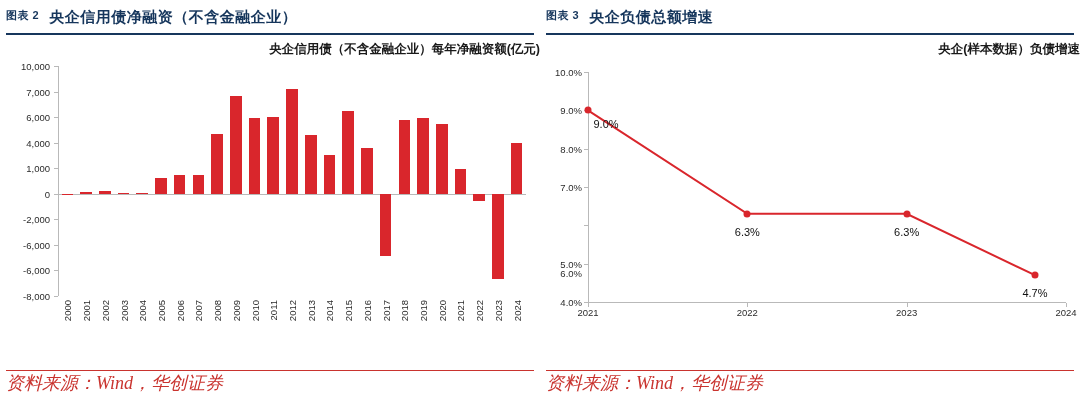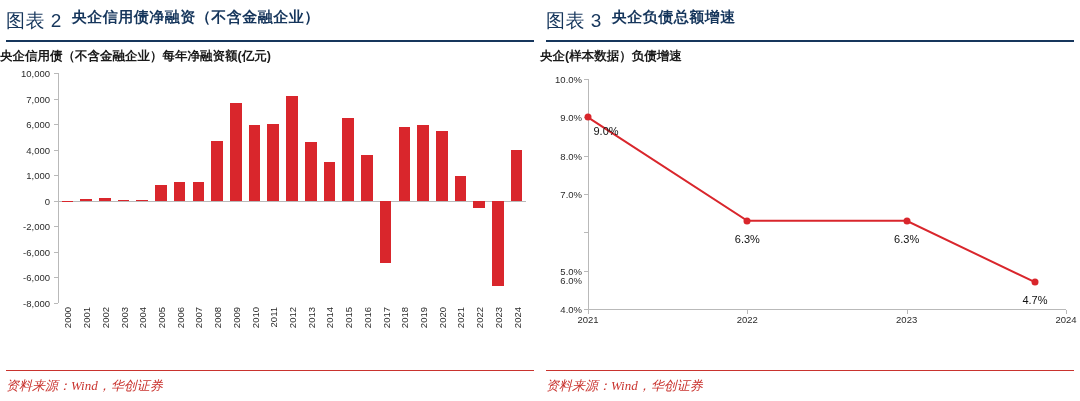--- a/index.html
+++ b/index.html
@@ -24,22 +24,22 @@
     position: relative;
     width: 100%; height: 100%;
   }
   .panel-header {
     display: flex;
     align-items: flex-start;
     gap: 10px;
     padding: 8px 12px 6px 6px;
   }
   .panel-header .label {
-    font-size: 19px;
-    font-weight: normal;
+    font-size: 11px;
+    font-weight: bold;
     color: #16365c;
     white-space: nowrap;
     letter-spacing: 0.5px;
     text-align: center;
   }
   .panel-header .title {
     font-size: 15px;
     font-weight: bold;
     color: #16365c;
     letter-spacing: 0.5px;
@@ -49,30 +49,30 @@
     background: #16365c;
     margin: 0 6px;
   }
   .footer-rule {
     height: 1px;
     background: #c9332e;
     margin: 0 6px;
   }
   .source {
     padding: 6px 6px 0 6px;
-    font-size: 13px;
+    font-size: 18px;
     font-style: italic;
     color: #c9332e;
     font-family: "Liberation Serif", serif;
   }
   .chart-area {
     position: relative;
   }
   .chart-title {
-    text-align: left;
+    text-align: right;
     font-size: 12.5px;
     font-weight: bold;
     color: #1a1a1a;
     margin-top: 6px;
   }
   .plot {
     position: relative;
   }
   .axis-line {
     position: absolute;

